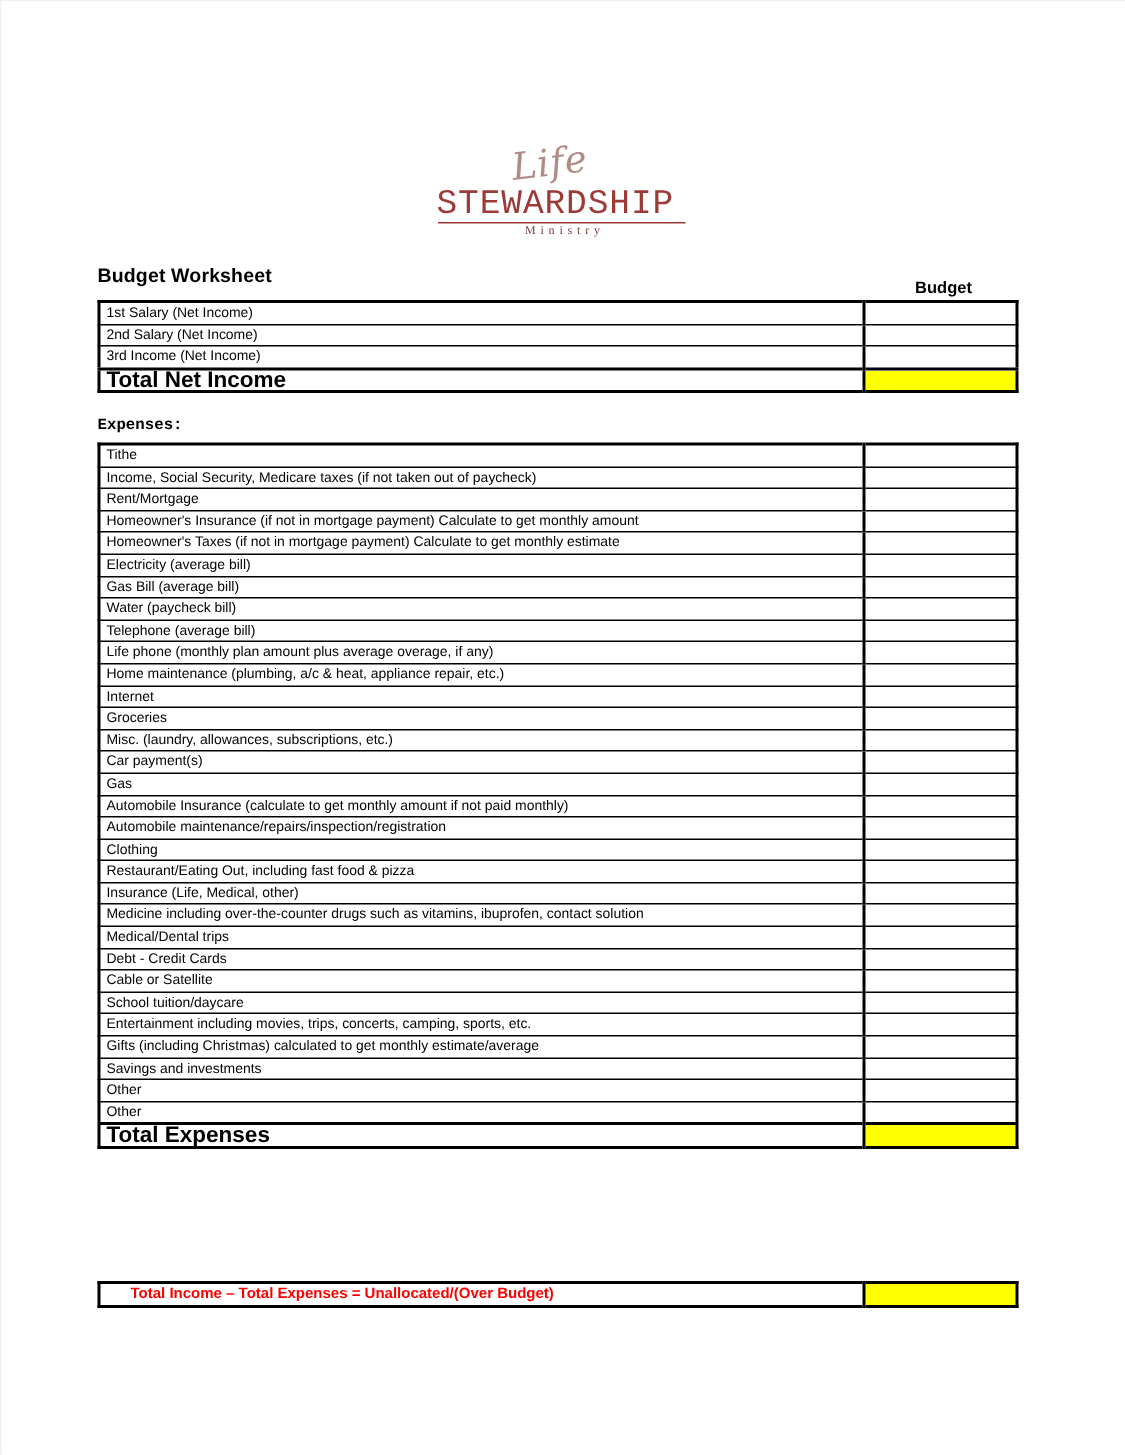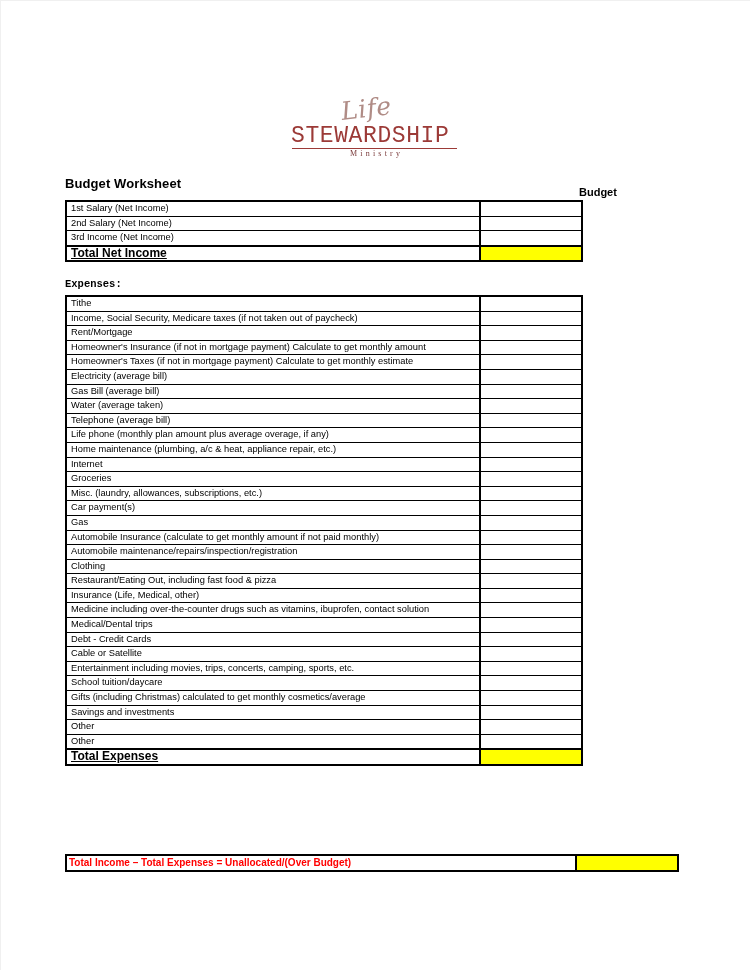--- a/index.html
+++ b/index.html
@@ -92,29 +92,30 @@
     letter-spacing: 0.1px;
     margin-top: 10px;
   }
 
   
   .col-header {
     position: absolute;
     left: 578px;
     top: 185px;
     width: 100px;
+    text-align: center;
     font-size: 11px;
     font-weight: bold;
   }
 
   
   .tbl {
     position: absolute;
     left: 64px;
-    width: 518px;
+    width: 614px;
     border-collapse: collapse;
     table-layout: fixed;
     border: 2px solid #000000;
   }
   .tbl td {
     border: 1px solid #000000;
     height: 13.6px;
     padding: 0 0 0 4px;
     font-size: 9.3px;
     line-height: 13.6px;
@@ -122,23 +123,22 @@
     overflow: hidden;
     vertical-align: middle;
   }
   .tbl td.val {
     width: 100px;
     padding: 0;
     border-left: 2px solid #000000;
   }
   tr.total td {
     font-weight: bold;
-    font-size: 12px;
+    font-size: 15px;
     border-top: 2px solid #000000;
-    text-decoration: underline;
   }
   td.yellow { background: #ffff00; }
 
   #income-table  { top: 199px; }
   #expense-table { top: 294px; }
 
   .expenses-label {
     position: absolute;
     left: 64px;
     top: 277px;
@@ -153,21 +153,21 @@
     left: 64px;
     top: 853px;
     width: 614px;
     border-collapse: collapse;
     table-layout: fixed;
     border: 2px solid #000000;
   }
   #summary-table td {
     border: 1px solid #000000;
     height: 14px;
-    padding: 0 0 0 2px;
+    padding: 0 0 0 20px;
     font-size: 10px;
     line-height: 14px;
     font-weight: bold;
     color: #ff0000;
     white-space: nowrap;
     vertical-align: middle;
   }
   #summary-table td.val {
     width: 100px;
     padding: 0;
@@ -238,21 +238,21 @@
           </tr>
           <tr>
             <td>Electricity (average bill)</td>
             <td class="val"></td>
           </tr>
           <tr>
             <td>Gas Bill (average bill)</td>
             <td class="val"></td>
           </tr>
           <tr>
-            <td>Water (average taken)</td>
+            <td>Water (paycheck bill)</td>
             <td class="val"></td>
           </tr>
           <tr>
             <td>Telephone (average bill)</td>
             <td class="val"></td>
           </tr>
           <tr>
             <td>Life phone (monthly plan amount plus average overage, if any)</td>
             <td class="val"></td>
           </tr>
@@ -310,29 +310,29 @@
           </tr>
           <tr>
             <td>Debt - Credit Cards</td>
             <td class="val"></td>
           </tr>
           <tr>
             <td>Cable or Satellite</td>
             <td class="val"></td>
           </tr>
           <tr>
+            <td>School tuition/daycare</td>
+            <td class="val"></td>
+          </tr>
+          <tr>
             <td>Entertainment including movies, trips, concerts, camping, sports, etc.</td>
             <td class="val"></td>
           </tr>
           <tr>
-            <td>School tuition/daycare</td>
-            <td class="val"></td>
-          </tr>
-          <tr>
-            <td>Gifts (including Christmas) calculated to get monthly cosmetics/average</td>
+            <td>Gifts (including Christmas) calculated to get monthly estimate/average</td>
             <td class="val"></td>
           </tr>
           <tr>
             <td>Savings and investments</td>
             <td class="val"></td>
           </tr>
           <tr>
             <td>Other</td>
             <td class="val"></td>
           </tr>

